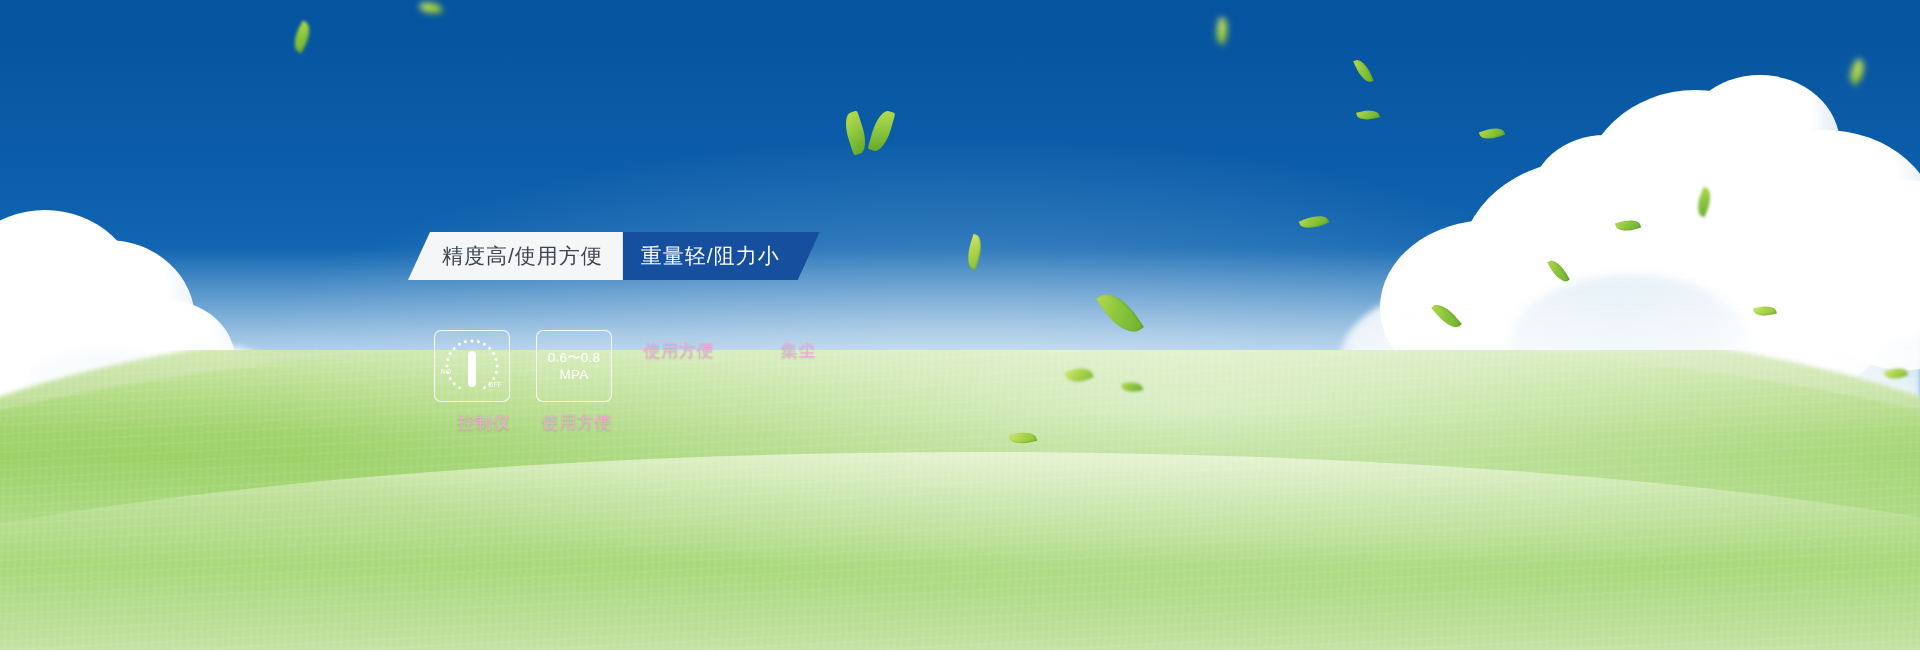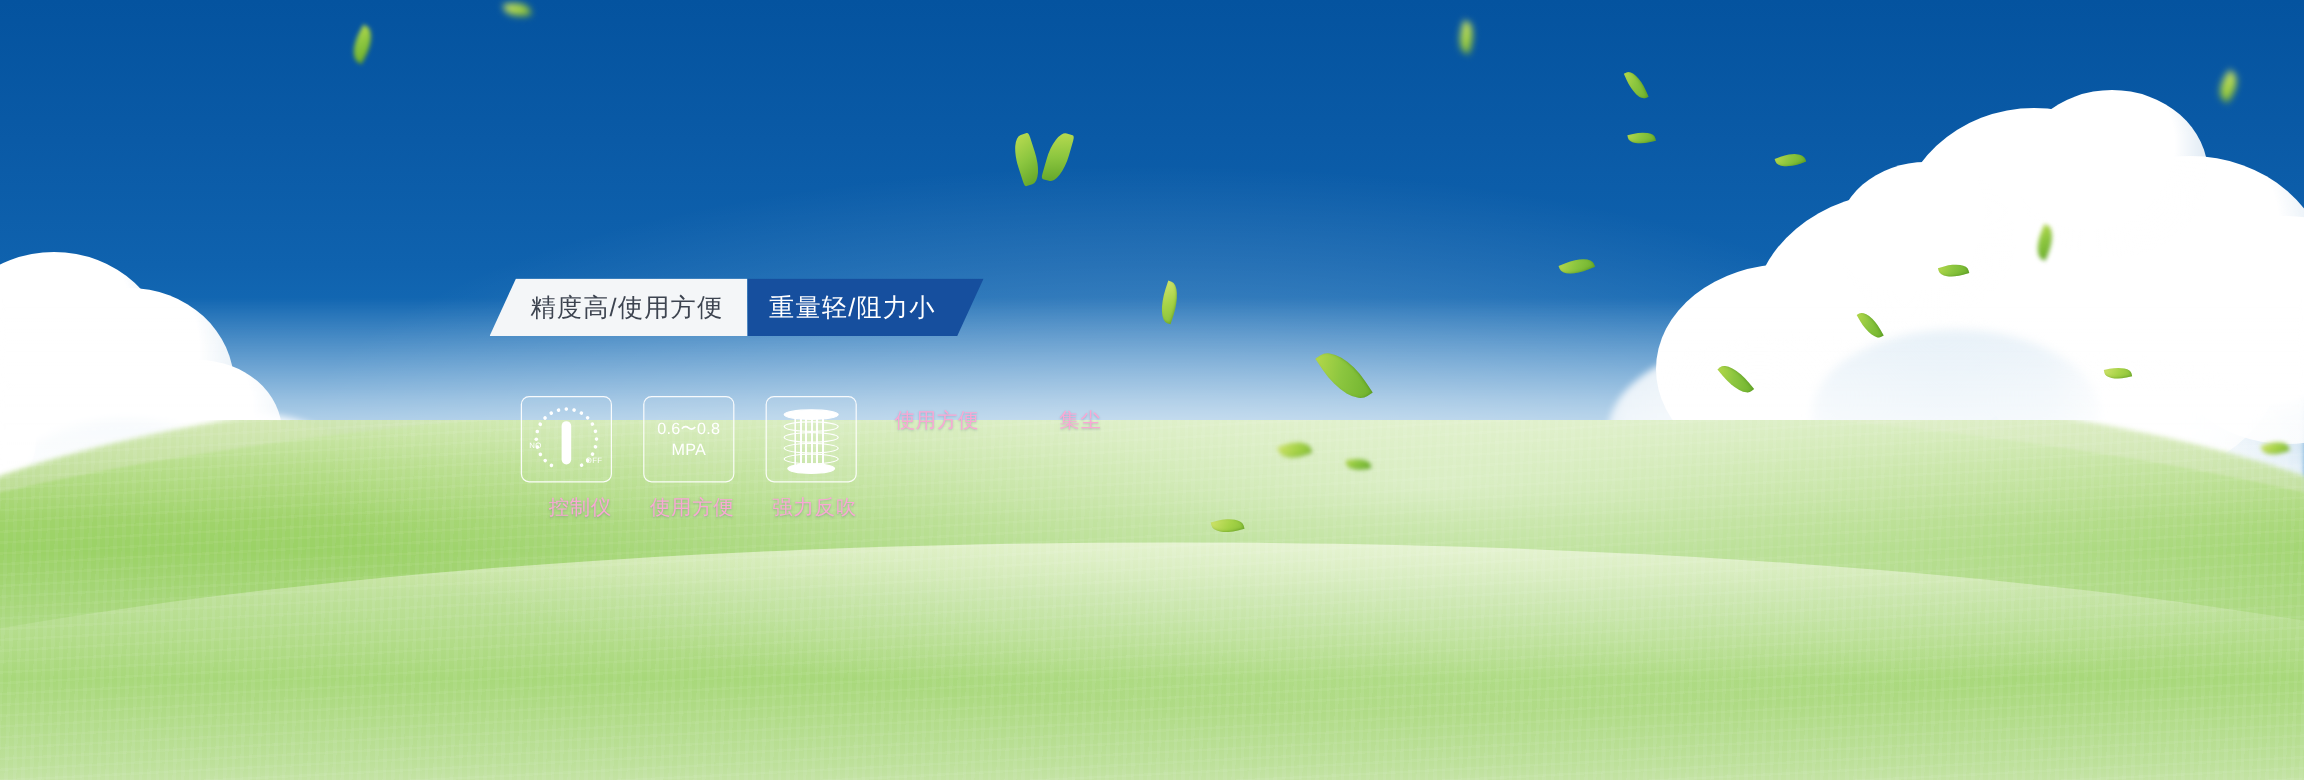--- a/index.html
+++ b/index.html
@@ -389,34 +389,20 @@
       </div>
 
       <div class="feature">
         <div class="feature-box">
           <div class="txt">0.6〜0.8</div>
           <div class="txt">MPA</div>
         </div>
         <div class="feature-label">使用方便</div>
       </div>
 
-      <div class="feature">
-        <div class="feature-box">
-          <div class="ic-coil">
-            <div class="bars"></div>
-            <div class="ring solid" style="top:2px;"></div>
-            <div class="ring" style="top:12px;"></div>
-            <div class="ring" style="top:21px;"></div>
-            <div class="ring" style="top:30px;"></div>
-            <div class="ring" style="top:39px;"></div>
-            <div class="ring solid" style="top:47px; width:40px;"></div>
-          </div>
-        </div>
-        <div class="feature-label">强力反吹</div>
-      </div>
 
       <div class="feature">
         <div class="feature-label">使用方便</div>
       </div>
 
       <div class="feature">
         <div class="feature-label">集尘</div>
       </div>
 
     </div>

